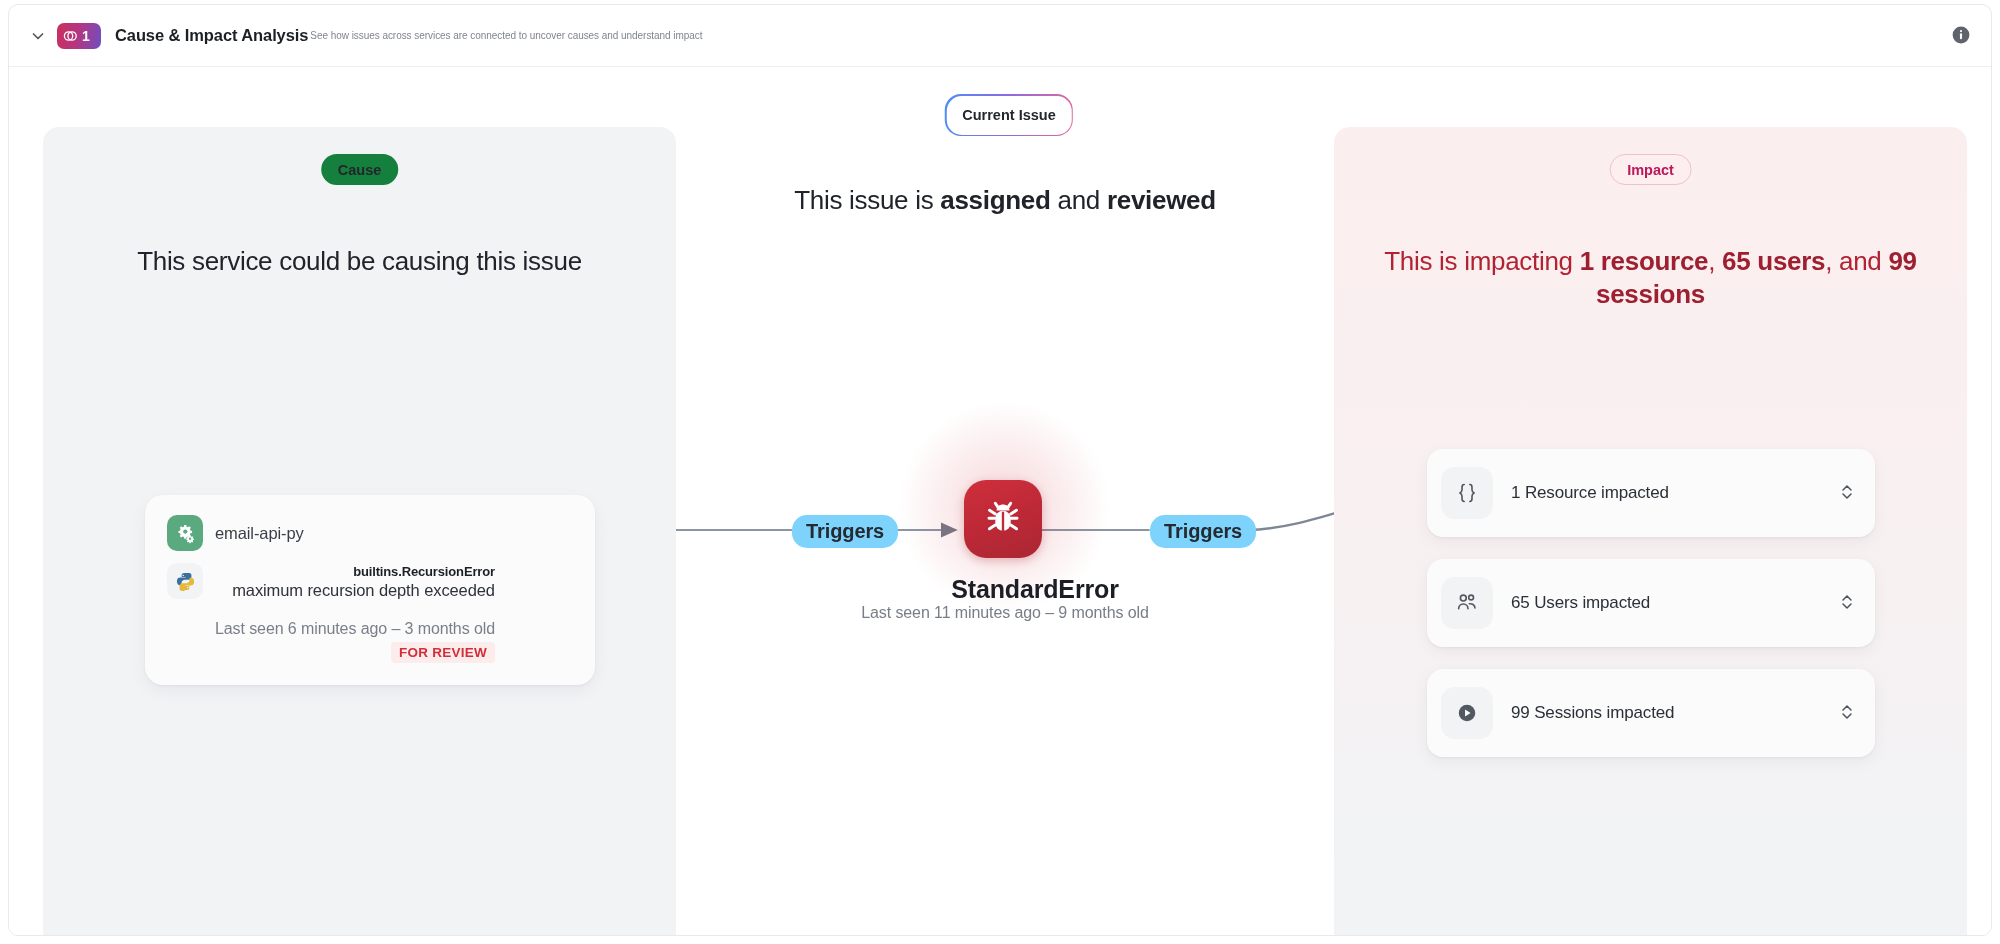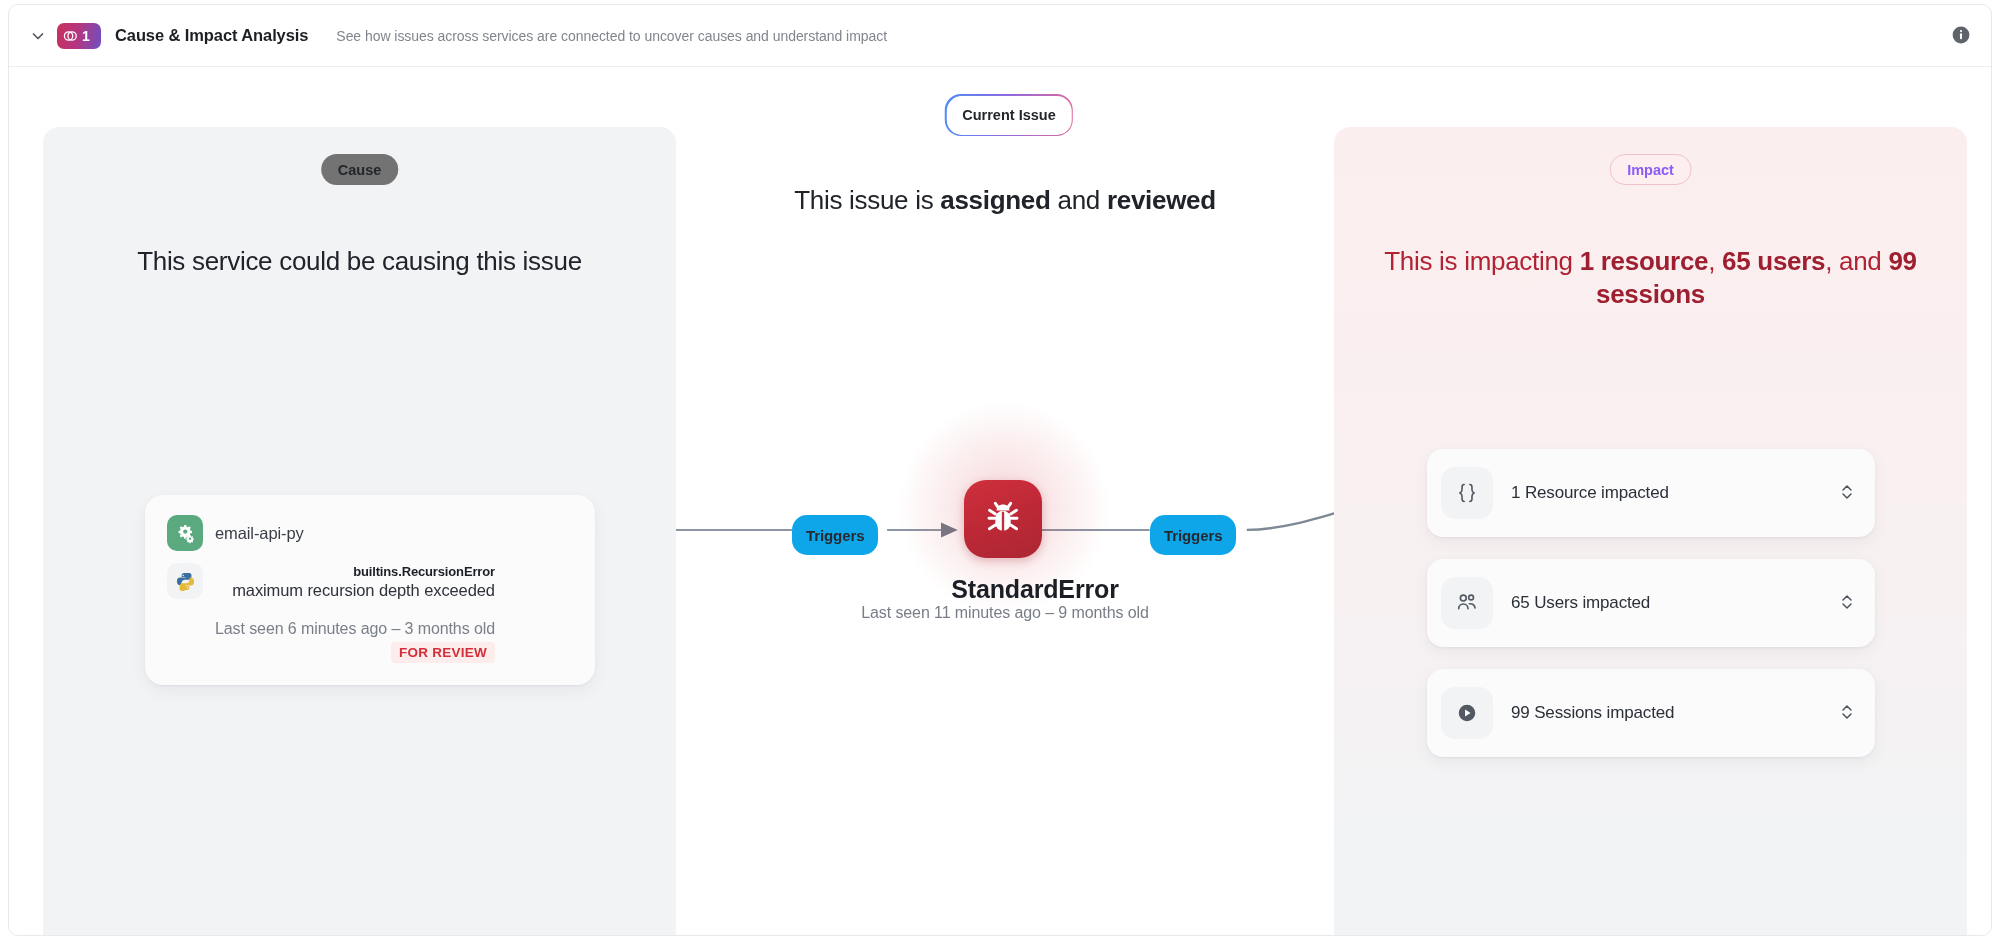--- a/index.html
+++ b/index.html
@@ -61,22 +61,22 @@
   .ai-badge .cnt { line-height: 1; padding-right: 1px; }
 
   .header-title {
     margin-left: 14px;
     font-size: 16.5px;
     font-weight: 700;
     color: #1c1f24;
     letter-spacing: -0.1px;
   }
   .header-sub {
-    margin-left: 28px;
-    font-size: 14px;
+    margin-left: 2px;
+    font-size: 10px;
     color: #80858e;
     letter-spacing: -0.05px;
   }
   .info-icon {
     position: absolute;
     right: 18px;
     top: 50%;
     transform: translateY(-50%);
     width: 22px; height: 22px;
     color: #60656d;
@@ -118,26 +118,26 @@
     height: 31px;
     padding: 0 17px;
     border-radius: 16px;
     display: flex;
     align-items: center;
     font-size: 14.5px;
     font-weight: 600;
     white-space: nowrap;
   }
   .pill-cause {
-    background: #737373;
+    background: #15803d;
     color: #23262b;
   }
   .pill-impact {
     background: #fdeeef;
-    color: #8b5cf6;
+    color: #be185d;
     border: 1px solid #eec3c8;
   }
   .pill-current {
     position: absolute;
     top: 27px;
     left: 50%;
     transform: translateX(-50%);
     height: 42px;
     border-radius: 16px;
     padding: 1.5px;
@@ -305,26 +305,26 @@
     width: 658px;
     text-align: center;
     font-size: 16px;
     color: #787e87;
     letter-spacing: -0.1px;
   }
 
   
   .edge-pill {
     position: absolute;
-    height: 40px;
+    height: 33px;
     padding: 0 14px;
     border-radius: 15px;
-    background: #0ea5e9;
+    background: #7dd3fc;
     display: flex; align-items: center;
-    font-size: 15px;
+    font-size: 20px;
     font-weight: 700;
     color: #252a31;
     letter-spacing: -0.1px;
     cursor: pointer;
   }
   .edge-triggers { left: 783px; top: 448px; }
   .edge-impacts  { left: 1141px; top: 448px; }
 
   .wires {
     position: absolute;

